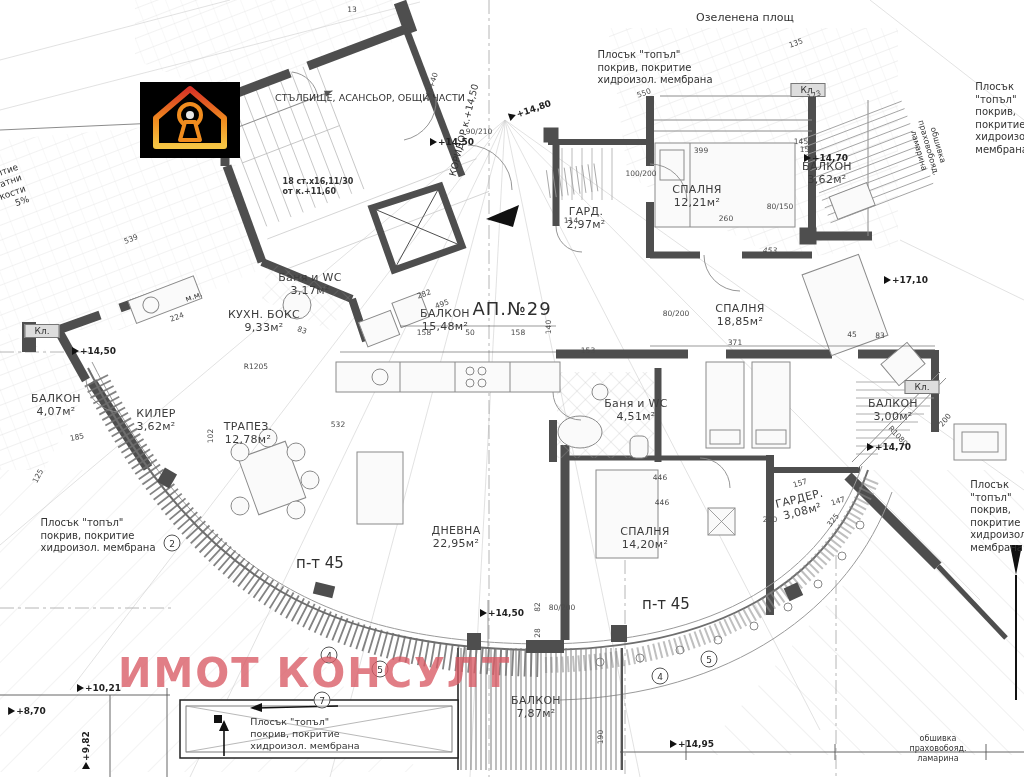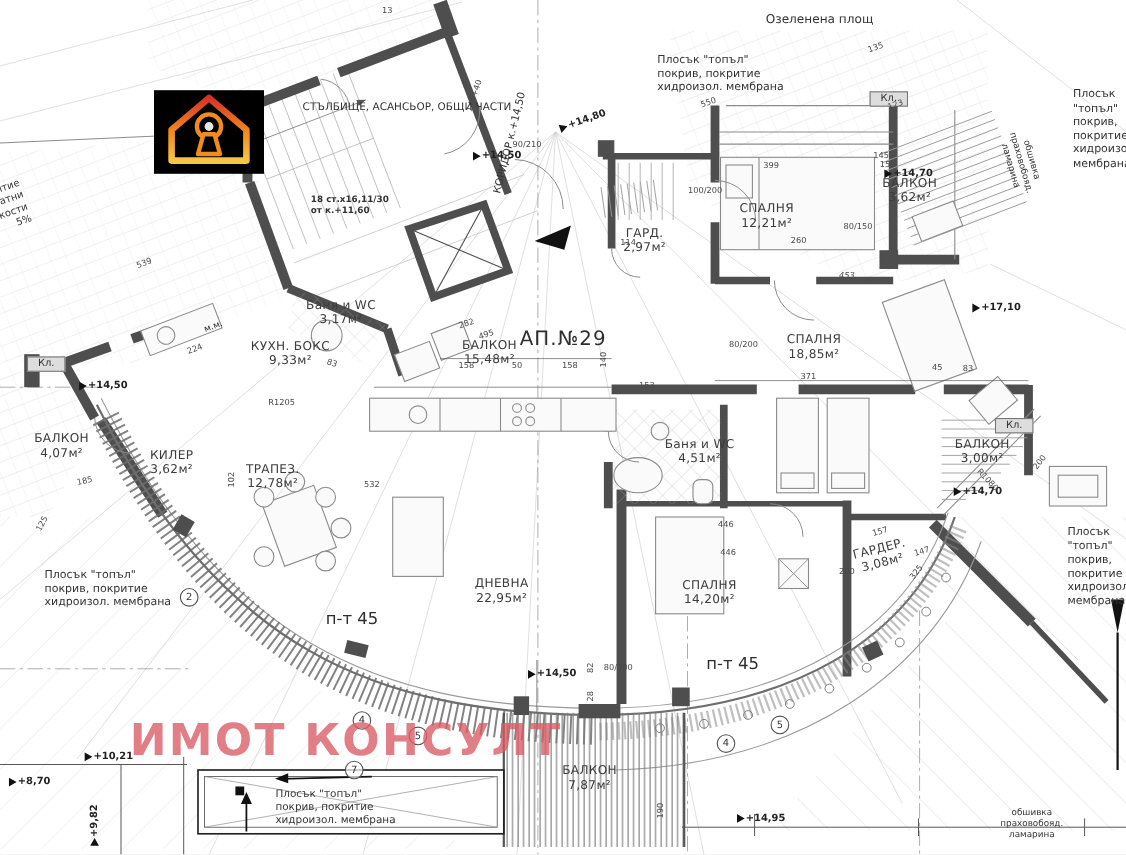--- a/index.html
+++ b/index.html
@@ -436,21 +436,21 @@
       <div class="lbl dim" style="position: absolute; left: 442px; top: 304px; transform: translate(-50%, -50%) rotate(-19deg);">495</div>
       <div class="lbl dim" style="position: absolute; left: 424px; top: 332px; transform: translate(-50%, -50%);">158</div>
       <div class="lbl dim" style="position: absolute; left: 470px; top: 332px; transform: translate(-50%, -50%); text-align: center;">50</div>
       <div class="lbl dim" style="position: absolute; left: 518px; top: 332px; transform: translate(-50%, -50%);">158</div>
       <div class="lbl dim" style="position: absolute; left: 548px; top: 327px; transform: translate(-50%, -50%) rotate(-90deg);">140</div>
       <div class="lbl dim" style="position: absolute; left: 588px; top: 350px; transform: translate(-50%, -50%);">153</div>
       <div class="lbl dim" style="position: absolute; left: 735px; top: 342px; transform: translate(-50%, -50%);">371</div>
       <div class="lbl dim" style="position: absolute; left: 852px; top: 334px; transform: translate(-50%, -50%);">45</div>
       <div class="lbl dim" style="position: absolute; left: 880px; top: 335px; transform: translate(-50%, -50%);">83</div>
       <div class="lbl dim" style="position: absolute; left: 676px; top: 313px; transform: translate(-50%, -50%);">80/200</div>
-      <div class="lbl dim" style="position: absolute; left: 338px; top: 440px; transform: translate(-50%, -50%);">532</div>
+      <div class="lbl dim" style="position: absolute; left: 338px; top: 424px; transform: translate(-50%, -50%);">532</div>
       <div class="lbl dim" style="position: absolute; left: 210px; top: 436px; transform: translate(-50%, -50%) rotate(-90deg);">102</div>
       <div class="lbl dim" style="position: absolute; left: 77px; top: 437px; transform: translate(-50%, -50%) rotate(-12deg);">185</div>
       <div class="lbl dim" style="position: absolute; left: 38px; top: 476px; transform: translate(-50%, -50%) rotate(-62deg);">125</div>
       <div class="lbl dim" style="position: absolute; left: 177px; top: 317px; transform: translate(-50%, -50%) rotate(-20deg);">224</div>
       <div class="lbl dim" style="position: absolute; left: 302px; top: 330px; transform: translate(-50%, -50%) rotate(18deg);">83</div>
       <div class="lbl dim" style="position: absolute; left: 660px; top: 477px; transform: translate(-50%, -50%);">446</div>
       <div class="lbl dim" style="position: absolute; left: 662px; top: 502px; transform: translate(-50%, -50%);">446</div>
       <div class="lbl dim" style="position: absolute; left: 800px; top: 483px; transform: translate(-50%, -50%) rotate(-16deg);">157</div>
       <div class="lbl dim" style="position: absolute; left: 838px; top: 501px; transform: translate(-50%, -50%) rotate(-16deg);">147</div>
       <div class="lbl dim" style="position: absolute; left: 770px; top: 519px; transform: translate(-50%, -50%);">200</div>

